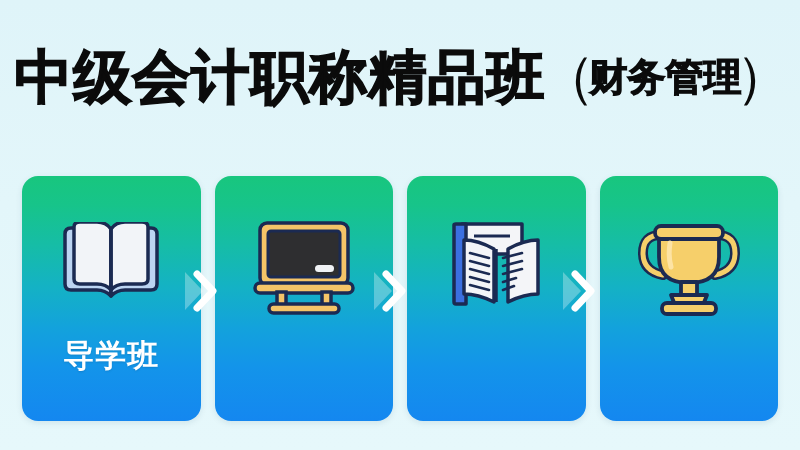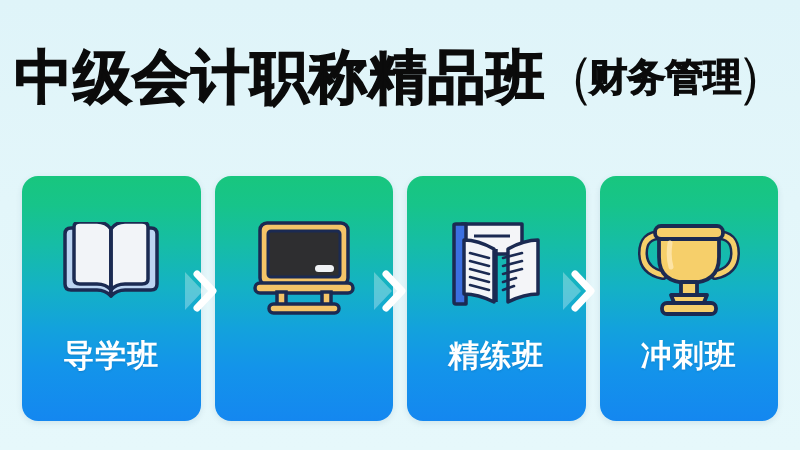--- a/index.html
+++ b/index.html
@@ -187,21 +187,20 @@
 
           <g stroke="#1b2a52" stroke-width="2.6" stroke-linecap="round">
             <line x1="59" y1="38" x2="78" y2="33"></line>
             <line x1="59" y1="46" x2="78" y2="41"></line>
             <line x1="59" y1="54" x2="78" y2="49"></line>
             <line x1="59" y1="62" x2="72" y2="58"></line>
             <line x1="59" y1="70" x2="70" y2="66"></line>
           </g>
         </svg>
       </div>
-      <div class="card-label">精练班</div>
     </div>
 
     <div class="card">
       <div class="card-icon">
         <svg width="104" height="98" viewBox="0 0 104 98">
 
           <path d="M24 16 q-18 0 -18 18 q0 18 20 22" fill="none" stroke="#1b2a52" stroke-width="10" stroke-linecap="round"></path>
           <path d="M24 16 q-18 0 -18 18 q0 18 20 22" fill="none" stroke="#f6cf6a" stroke-width="5" stroke-linecap="round"></path>
 
           <path d="M80 16 q18 0 18 18 q0 18 -20 22" fill="none" stroke="#1b2a52" stroke-width="10" stroke-linecap="round"></path>
@@ -213,21 +212,20 @@
 
           <path d="M33 24 q-2 14 1 24" stroke="#fde3a4" stroke-width="5" stroke-linecap="round" fill="none"></path>
 
           <path d="M44 63 L60 63 L60 76 L44 76 Z" fill="#f6cf6a" stroke="#1b2a52" stroke-width="3.8" stroke-linejoin="round"></path>
 
           <path d="M34 76 L70 76 L66 86 L38 86 Z" fill="#f6cf6a" stroke="#1b2a52" stroke-width="3.8" stroke-linejoin="round"></path>
 
           <rect x="25" y="84" width="54" height="11" rx="5" fill="#f6cf6a" stroke="#1b2a52" stroke-width="3.8"></rect>
         </svg>
       </div>
-      <div class="card-label">冲刺班</div>
     </div>
 
   </div>
 
   <div class="arrow arrow-1">
     <svg width="46" height="46" viewBox="0 0 46 46">
       <path d="M2 4 L20 23 L2 42 Z" fill="rgba(255,255,255,0.30)"></path>
       <path d="M14 6 L30 23 L14 40" fill="none" stroke="#ffffff" stroke-width="7" stroke-linecap="round" stroke-linejoin="round"></path>
     </svg>
   </div>

